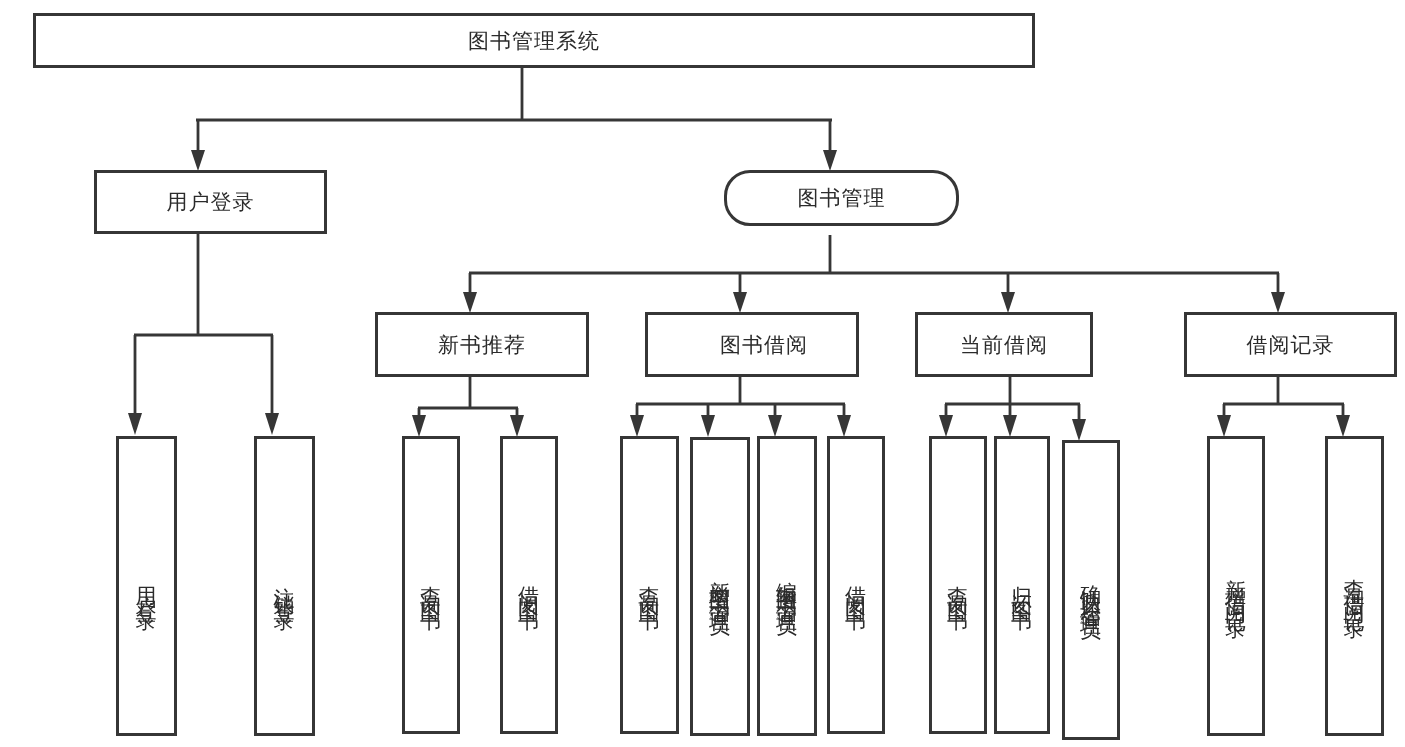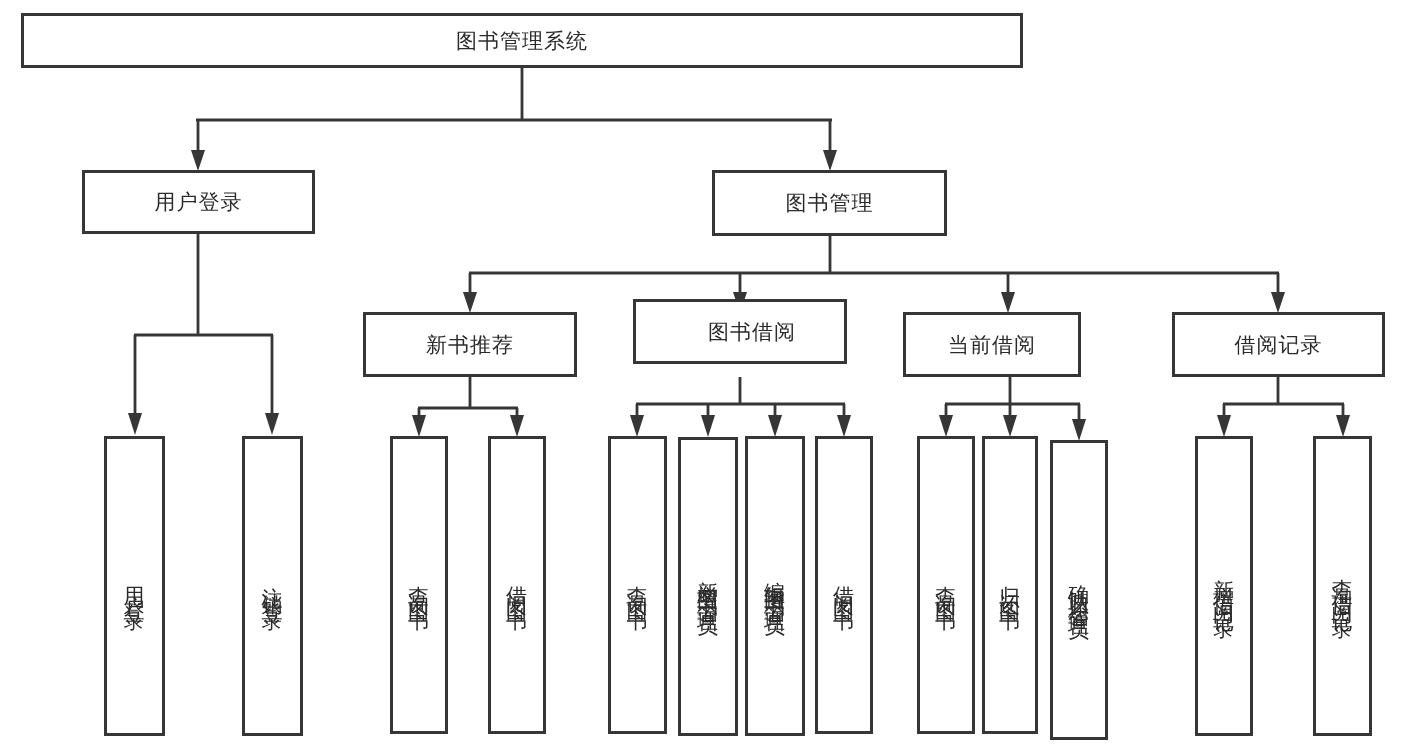--- a/index.html
+++ b/index.html
@@ -12,21 +12,21 @@
   html,body{background:var(--bg);}
   body{font-family:"Liberation Sans",sans-serif;color:var(--text);}
   .stage{
     position:relative;width:1405px;height:747px;background:var(--bg);overflow:hidden;
   }
   .connectors{position:absolute;left:0;top:0;width:1405px;height:747px;z-index:0;}
   .connectors line{stroke:var(--line);stroke-width:2.8;}
   .connectors polygon{fill:var(--line);stroke:none;}
   .node{
     position:absolute;background:#fff;border:3px solid var(--line);z-index:1;
-    display:flex;align-items:center;justify-content:center;
+    display:flex;align-items:center;justify-content:center;margin-left:12px;
   }
   .hlabel{font-size:21px;letter-spacing:1px;white-space:nowrap;}
   .vbox{z-index:1;}
   .vlabel{
     writing-mode:vertical-rl;text-orientation:mixed;
     font-size:21px;letter-spacing:8px;line-height:1;white-space:nowrap;
   }
   .vlabel.tight{letter-spacing:5px;}
   .watermark{
     position:absolute;left:1158px;top:714px;z-index:3;
@@ -115,28 +115,28 @@
     </g>
   </svg>
 
   <div class="node" style="left:21px;top:13px;width:1002px;height:55px;">
     <span class="hlabel">图书管理系统</span>
   </div>
 
   <div class="node" style="left:82px;top:170px;width:233px;height:64px;">
     <span class="hlabel">用户登录</span>
   </div>
-  <div class="node" style="left:712px;top:170px;width:235px;height:66px;">
+  <div class="node" style="left:712px;top:170px;width:235px;height:56px;border-radius:26px;">
     <span class="hlabel">图书管理</span>
   </div>
 
   <div class="node" style="left:363px;top:312px;width:214px;height:65px;">
     <span class="hlabel">新书推荐</span>
   </div>
-  <div class="node" style="left:633px;top:299px;width:214px;height:65px;padding-left:24px;">
+  <div class="node" style="left:633px;top:312px;width:214px;height:65px;padding-left:24px;">
     <span class="hlabel">图书借阅</span>
   </div>
   <div class="node" style="left:903px;top:312px;width:178px;height:65px;">
     <span class="hlabel">当前借阅</span>
   </div>
   <div class="node" style="left:1172px;top:312px;width:213px;height:65px;">
     <span class="hlabel">借阅记录</span>
   </div>
 
   <div class="node vbox" style="left:104px;top:436px;width:61px;height:300px;">

